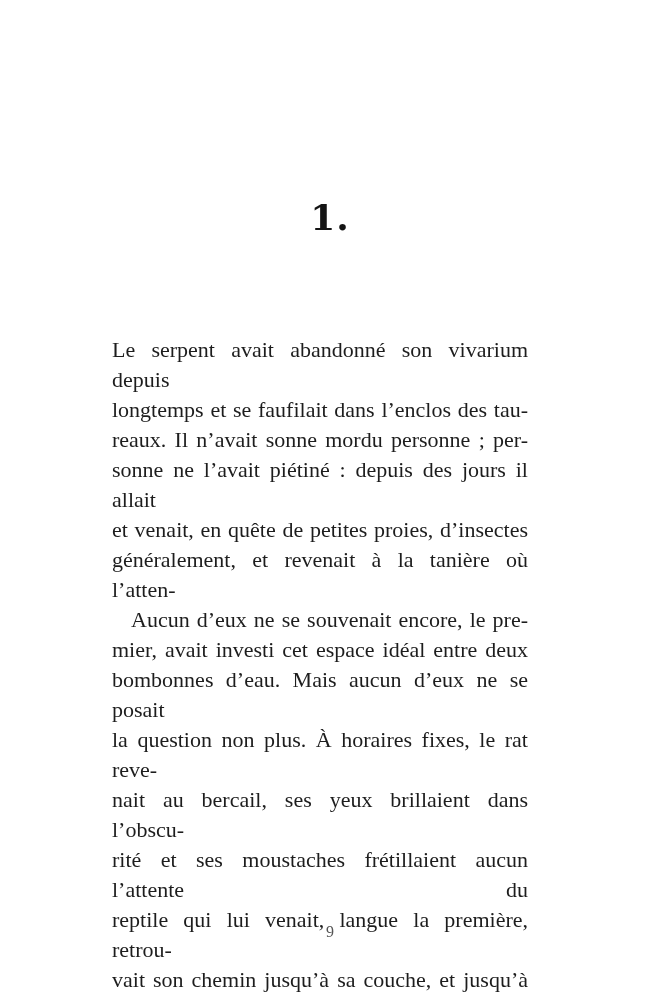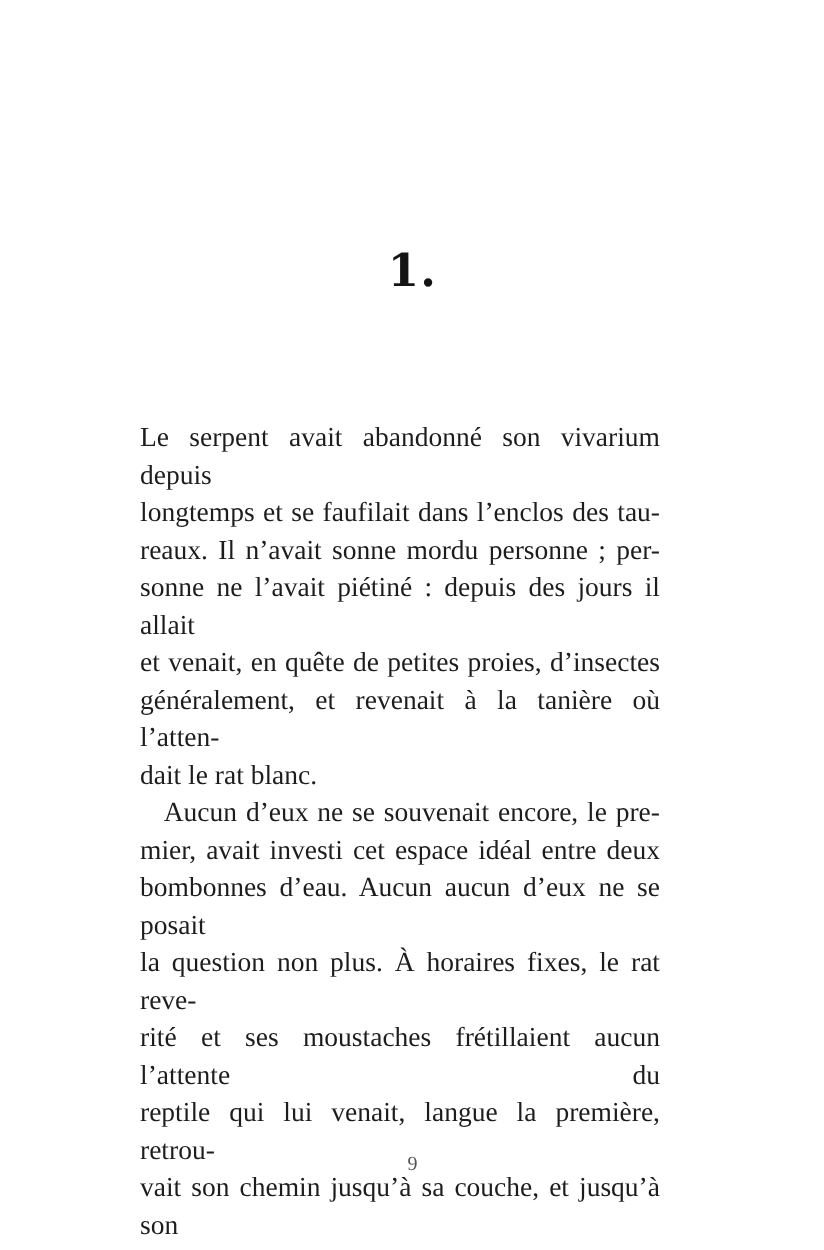--- a/index.html
+++ b/index.html
@@ -66,27 +66,27 @@
   <div class="chapter-number">1.</div>
 
   <div class="text-block">
     <div class="para">
         <div class="line">Le serpent avait abandonné son vivarium depuis</div>
         <div class="line">longtemps et se faufilait dans l’enclos des tau-</div>
         <div class="line">reaux. Il n’avait sonne mordu personne ; per-</div>
         <div class="line">sonne ne l’avait piétiné : depuis des jours il allait</div>
         <div class="line">et venait, en quête de petites proies, d’insectes</div>
         <div class="line">généralement, et revenait à la tanière où l’atten-</div>
-        <div class="line last">dait le rat blanc.</div>
       </div>
     <div class="para indent">
         <div class="line">Aucun d’eux ne se souvenait encore, le pre-</div>
         <div class="line">mier, avait investi cet espace idéal entre deux</div>
-        <div class="line">bombonnes d’eau. Aucun aucun d’eux ne se posait</div>
+        <div class="line">bombonnes d’eau. Mais aucun d’eux ne se posait</div>
         <div class="line">la question non plus. À horaires fixes, le rat reve-</div>
+        <div class="line">nait au bercail, ses yeux brillaient dans l’obscu-</div>
         <div class="line">rité et ses moustaches frétillaient aucun l’attente du</div>
         <div class="line">reptile qui lui venait, langue la première, retrou-</div>
         <div class="line">vait son chemin jusqu’à sa couche, et jusqu’à son</div>
         <div class="line last">vivarium.</div>
       </div>
   </div>
 
   <div class="folio">9</div>
 </div>
 

